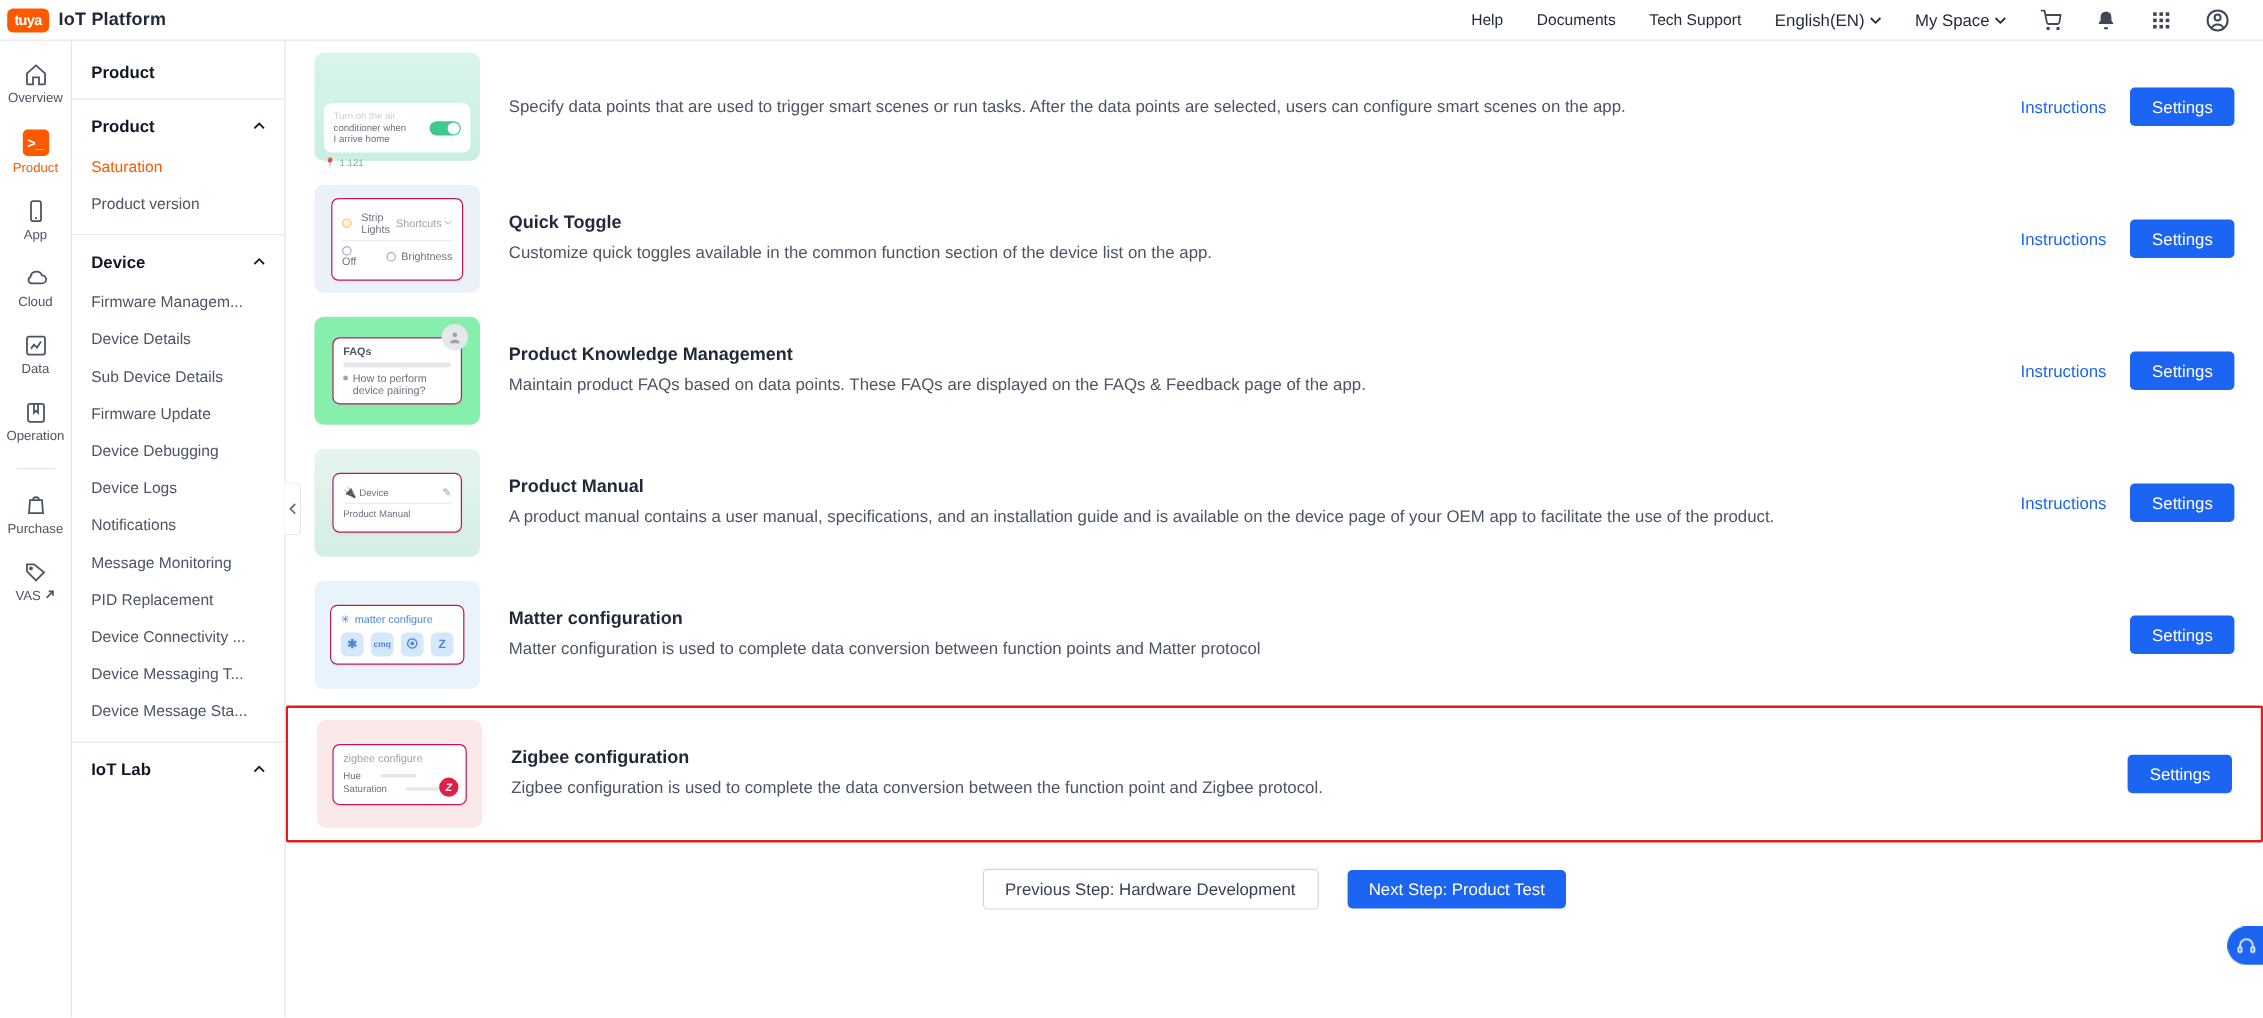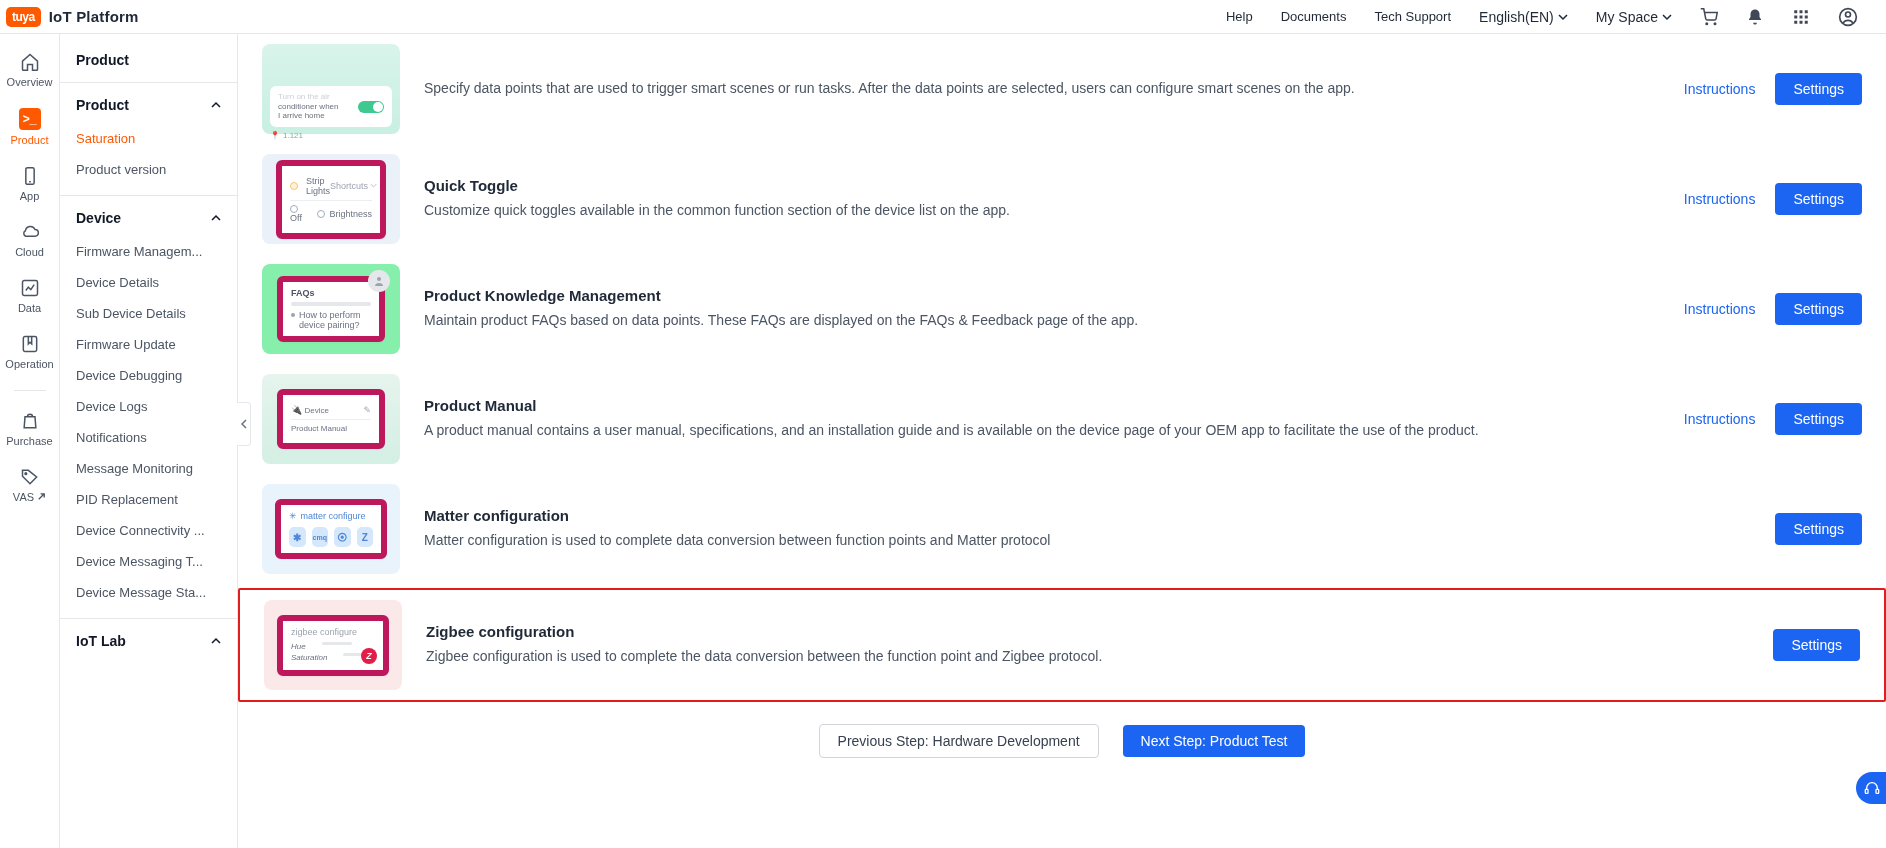--- a/index.html
+++ b/index.html
@@ -49,21 +49,21 @@
   .info{flex:1;min-width:0;}
   .info-title{font-weight:700;font-size:15px;margin:0 0 6px;}
   .info-desc{font-size:14px;line-height:1.55;color:#4b5563;margin:0;}
   .actions{display:flex;align-items:center;gap:20px;flex-shrink:0;}
   .link{color:var(--blue);font-size:14px;cursor:pointer;}
   .btn{background:var(--blue);color:#fff;border:none;border-radius:4px;padding:8px 18px;font-size:14px;cursor:pointer;}
   .btn.secondary{background:#fff;color:#374151;border:1px solid #d1d5db;}
   .highlight{border:2px solid #e11d1d;border-radius:2px;margin:4px 0;}
   .footer-nav{display:flex;align-items:center;justify-content:center;gap:24px;padding:18px 0 0;}
   
-  .thumb-card{background:#fff;border:6px solid #be185d;border-radius:6px;font-size:9px;color:#6b7280;padding:6px 8px;box-shadow:0 1px 2px rgba(0,0,0,.03);}
+  .thumb-card{background:#fff;border:1px solid #be185d;border-radius:6px;font-size:9px;color:#6b7280;padding:6px 8px;box-shadow:0 1px 2px rgba(0,0,0,.03);}
   .t1{background:linear-gradient(#d9f4eb,#c8efe2);align-items:flex-start;padding:8px;}
   .t1 .card{background:#fff;border-radius:6px;padding:6px 8px;font-size:8px;color:#6b7280;width:100%;line-height:1.2;}
   .t1 .sw{display:inline-block;width:26px;height:12px;background:#3dc98f;border-radius:6px;position:relative;margin-left:auto;}
   .t1 .sw::after{content:"";position:absolute;right:1px;top:1px;width:10px;height:10px;background:#fff;border-radius:50%;}
   .t2{background:#eaf1f8;}
   .t2 .card{width:110px;}
   .t2 .rowq{display:flex;justify-content:space-between;align-items:center;padding:4px 0;border-bottom:1px solid #eceef1;}
   .t2 .rowq:last-child{border-bottom:none;}
   .dot{width:8px;height:8px;border:1.5px solid #a0aec0;border-radius:50%;display:inline-block;margin-right:4px;}
   .t3{background:#86efac;position:relative;}
@@ -77,21 +77,21 @@
   .plug{font-size:9px;}
   .pencil{font-size:9px;color:#9ca3af;}
   .t5{background:#e9f3fb;}
   .t5 .card{width:112px;text-align:left;}
   .t5 .mt{display:flex;align-items:center;gap:4px;font-size:9px;color:#4f87d6;}
   .t5 .chips{display:flex;gap:6px;margin-top:6px;}
   .chip{width:20px;height:20px;border-radius:5px;background:#d5e7fb;color:#4f87d6;display:flex;align-items:center;justify-content:center;font-size:10px;font-weight:700;}
   .t6{background:#fbe9ea;}
   .t6 .card{width:112px;position:relative;}
   .t6 .zb{font-size:9px;color:#9ca3af;display:block;margin-bottom:5px;}
-  .t6 .zl{display:flex;gap:16px;font-size:8px;color:#6b7280;margin:2px 0;font-style:italic;}
+  .t6 .zl{display:flex;align-items:center;gap:16px;font-size:8px;color:#6b7280;margin:2px 0;}
   .t6 .bar{height:3px;width:30px;background:#e5e7eb;border-radius:2px;}
   .zicon{position:absolute;right:6px;bottom:6px;width:16px;height:16px;border-radius:50%;background:#e11d48;color:#fff;display:flex;align-items:center;justify-content:center;font-size:9px;font-style:italic;font-weight:700;}
   .fab{position:fixed;right:-2px;bottom:44px;width:32px;height:32px;background:#1c64f2;border-radius:50% 0 0 50%;display:flex;align-items:center;justify-content:center;color:#fff;cursor:pointer;}
 </style>
 </head>
 <body>
 
 <div class="topbar">
   <div class="brand">
     <span class="brand-logo">tuya</span>

